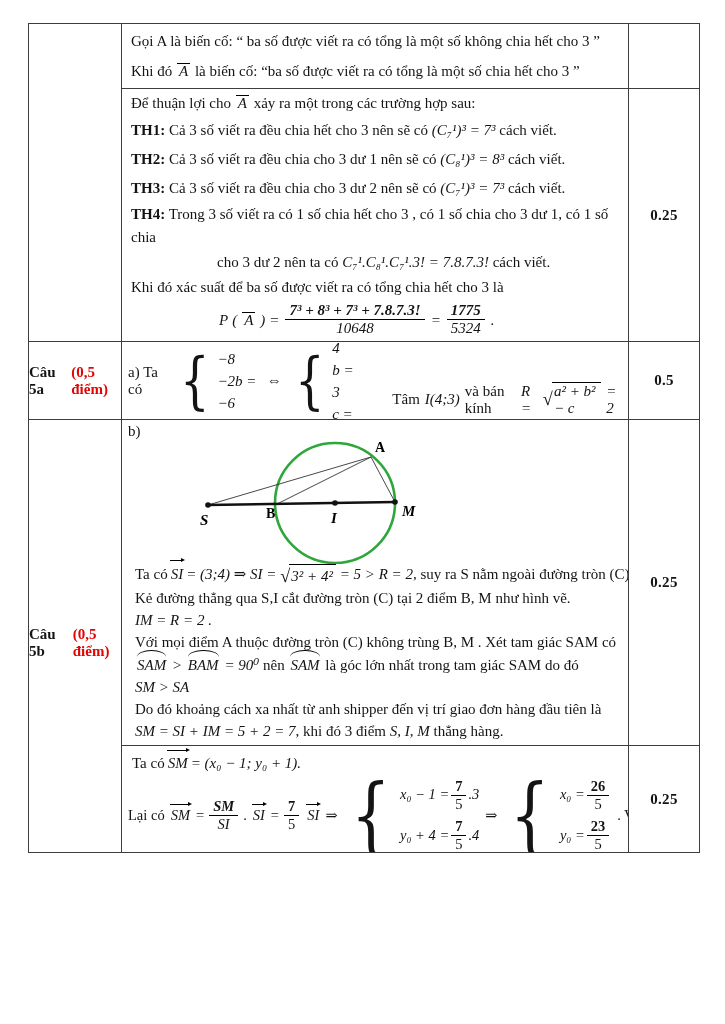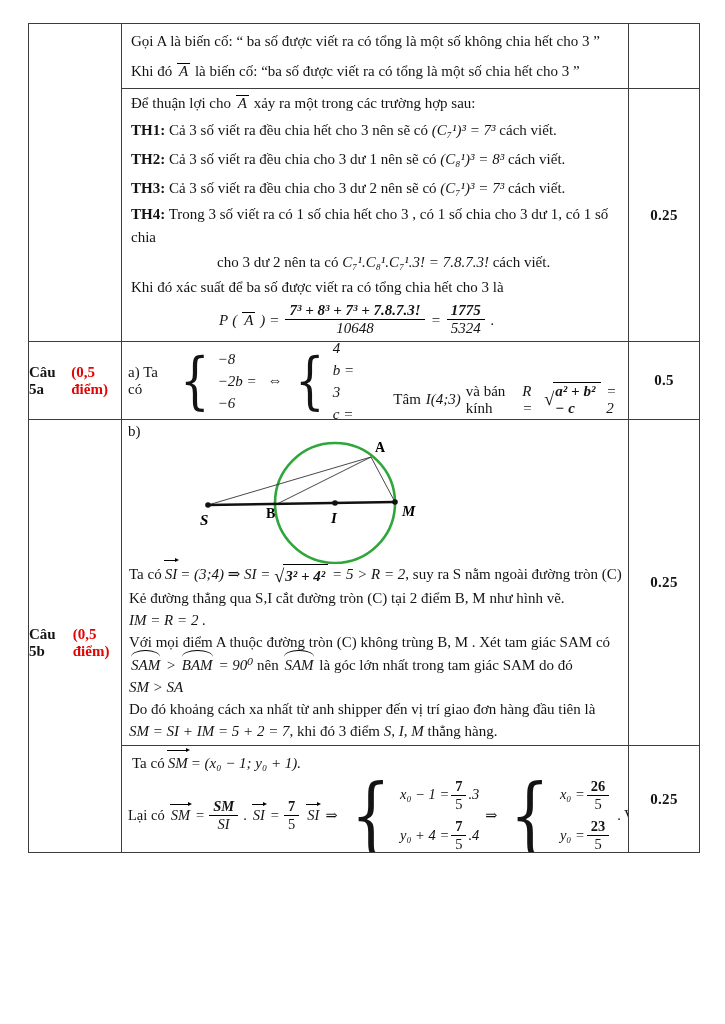--- a/index.html
+++ b/index.html
@@ -40,21 +40,21 @@
   .frac.it{font-style:italic;}
   .sm{font-size:14px;}
   
   .sys{display:inline-flex;align-items:center;margin:0 3px;}
   .sys .bc{font-size:62px;font-weight:400;line-height:0;margin-right:3px;transform:scaleX(.75);font-family:"DejaVu Serif",serif;}
   .sys.tall .bc{font-size:84px;}
   .sys .ls{display:flex;flex-direction:column;justify-content:center;}
   .sys .ls .sl{line-height:22px;font-style:italic;}
   .sys .ls .fline{display:flex;align-items:center;line-height:1.1;margin:3px 0;}
   
-  .sqrt{display:inline-flex;align-items:center;vertical-align:middle;font-style:italic;font-weight:bold;}
+  .sqrt{display:inline-flex;align-items:center;vertical-align:middle;font-style:italic;}
   .sqrt::before{content:"√";font-size:1.22em;font-style:normal;margin-right:-1px;}
   .sqrt .sq{border-top:1.2px solid #000;padding:0 3px 0 2px;}
   
   .vec{position:relative;display:inline-block;font-style:italic;margin:0 3px;padding-top:1px;}
   .vec::before{content:"";position:absolute;top:-2px;left:-1px;right:2px;border-top:1px solid #000;}
   .vec::after{content:"";position:absolute;top:-4.5px;right:-2px;width:0;height:0;border-left:4.5px solid #000;border-top:2.5px solid transparent;border-bottom:2.5px solid transparent;}
   
   .hat{position:relative;display:inline-block;font-style:italic;margin:0 2px;padding-top:1px;}
   .hat::before{content:"";position:absolute;left:0;right:0;top:-3px;height:6px;border-top:1.2px solid #000;border-radius:50% 50% 0 0 / 100% 100% 0 0;}
   
@@ -64,21 +64,21 @@
   .lc5b{padding-top:13px;gap:9px;}
   .qtitle{font-weight:bold;}
   .qpts{font-weight:bold;color:#e30505;}
   
   .r3{display:flex;align-items:center;gap:5px;height:100%;padding:0 6px;}
   .r3 .grp{display:inline-flex;align-items:center;gap:5px;margin-top:38px;}
   
   .r4{position:relative;height:100%;}
   .blabel{position:absolute;top:2px;left:6px;line-height:18px;}
   .diag{position:absolute;top:4px;left:0;}
-  .r4text{position:absolute;top:142px;left:7px;right:4px;}
+  .r4text{position:absolute;top:142px;left:13px;right:4px;}
   .r4text .ln{line-height:22px;white-space:nowrap;}
   
   .r5{padding:2px 6px;}
   .r5 .ln1{line-height:21px;margin:4px;}
   .bigline{display:flex;align-items:center;gap:3px;margin-top:-3px;font-size:14.5px;white-space:nowrap;}
   .bigp{font-size:46px;font-weight:400;line-height:0;transform:scaleX(.8);font-family:"DejaVu Serif",serif;}
 </style>
 </head>
 <body>
 

